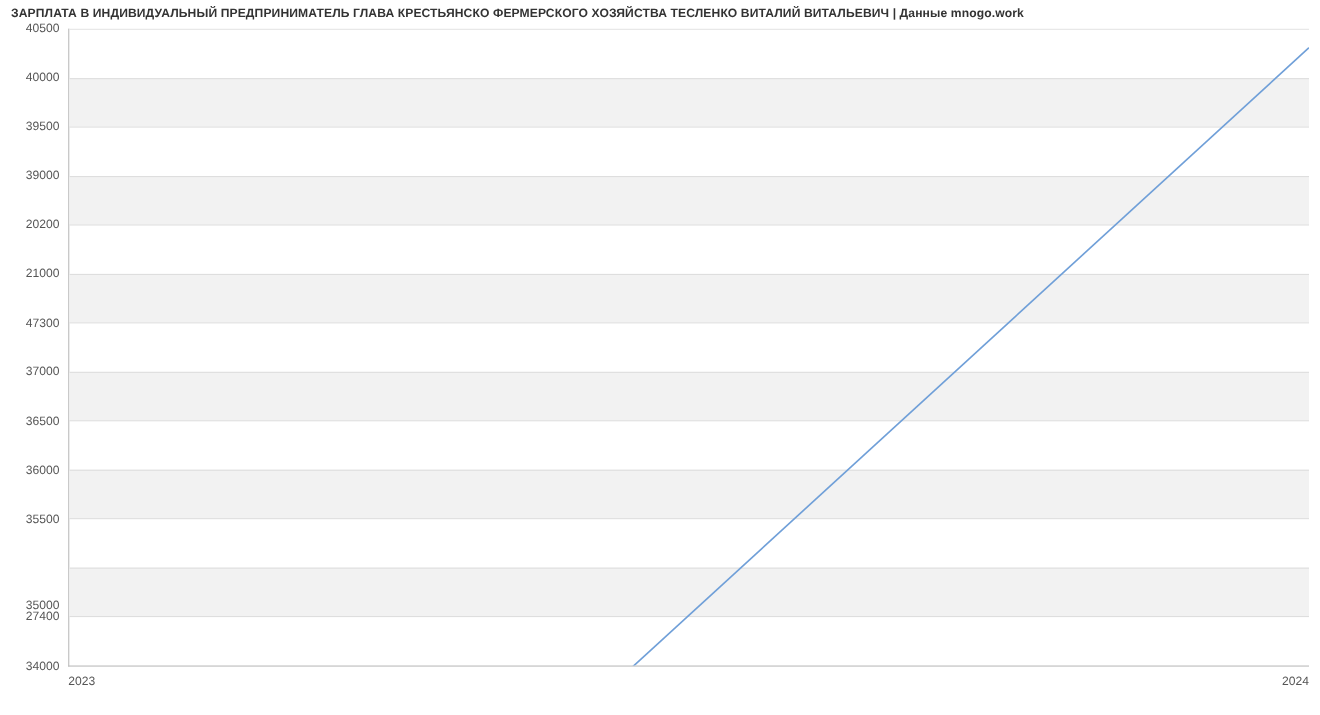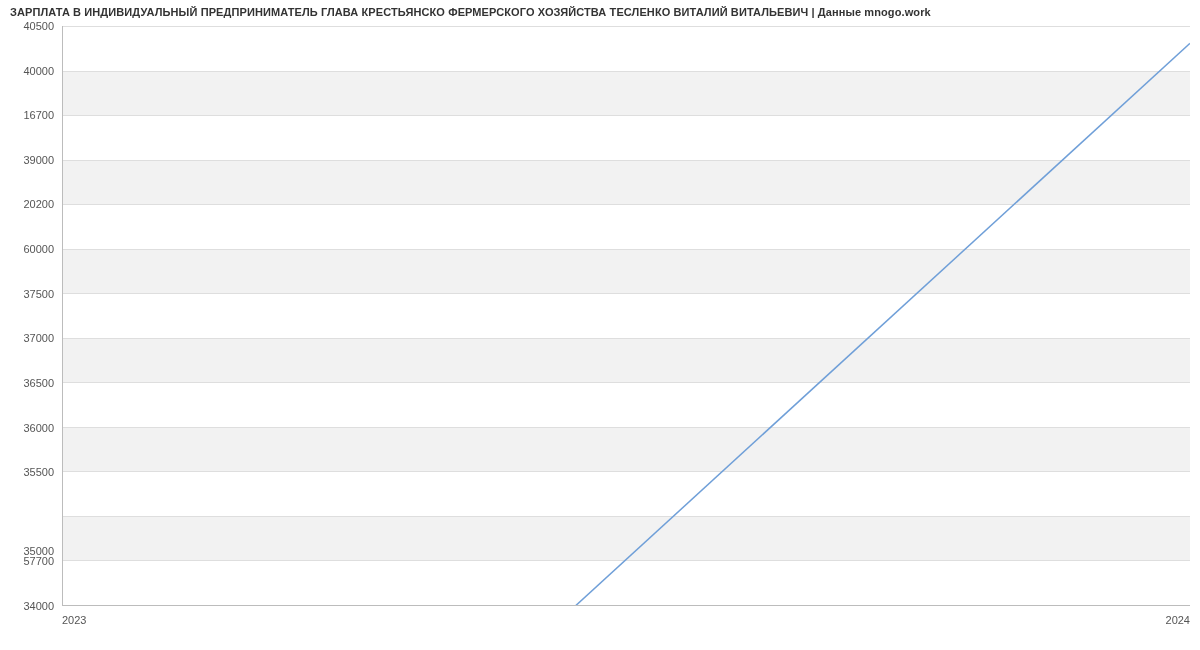--- a/index.html
+++ b/index.html
@@ -86,31 +86,31 @@
   }
 </style>
 </head>
 <body>
 
 <div class="chart-container">
   <div class="chart-title">ЗАРПЛАТА В ИНДИВИДУАЛЬНЫЙ ПРЕДПРИНИМАТЕЛЬ ГЛАВА КРЕСТЬЯНСКО ФЕРМЕРСКОГО ХОЗЯЙСТВА ТЕСЛЕНКО ВИТАЛИЙ ВИТАЛЬЕВИЧ | Данные mnogo.work</div>
 
   <div class="yticks" id="yticks">
       <div class="ytick" style="top: 100%;">34000</div>
-      <div class="ytick" style="top: 92.3077%;">57700</div>
+      <div class="ytick" style="top: 92.3077%;">27400</div>
       <div class="ytick" style="top: 84.6154%; margin-top: 34px;">35000</div>
       <div class="ytick" style="top: 76.9231%;">35500</div>
       <div class="ytick" style="top: 69.2308%;">36000</div>
       <div class="ytick" style="top: 61.5385%;">36500</div>
       <div class="ytick" style="top: 53.8462%;">37000</div>
-      <div class="ytick" style="top: 46.1538%;">37500</div>
-      <div class="ytick" style="top: 38.4615%;">60000</div>
+      <div class="ytick" style="top: 46.1538%;">47300</div>
+      <div class="ytick" style="top: 38.4615%;">21000</div>
       <div class="ytick" style="top: 30.7692%;">20200</div>
       <div class="ytick" style="top: 23.0769%;">39000</div>
-      <div class="ytick" style="top: 15.3846%;">16700</div>
+      <div class="ytick" style="top: 15.3846%;">39500</div>
       <div class="ytick" style="top: 7.69231%;">40000</div>
       <div class="ytick" style="top: 0%; text-align: right;">40500</div>
     </div>
 
   <div class="plot-wrap">
     <div class="plot" id="plot">
       <div class="band" style="top: 84.6154%; height: 7.69231%;"></div>
         <div class="band" style="top: 69.2308%; height: 7.69231%;"></div>
         <div class="band" style="top: 53.8462%; height: 7.69231%;"></div>
         <div class="band" style="top: 38.4615%; height: 7.69231%;"></div>

